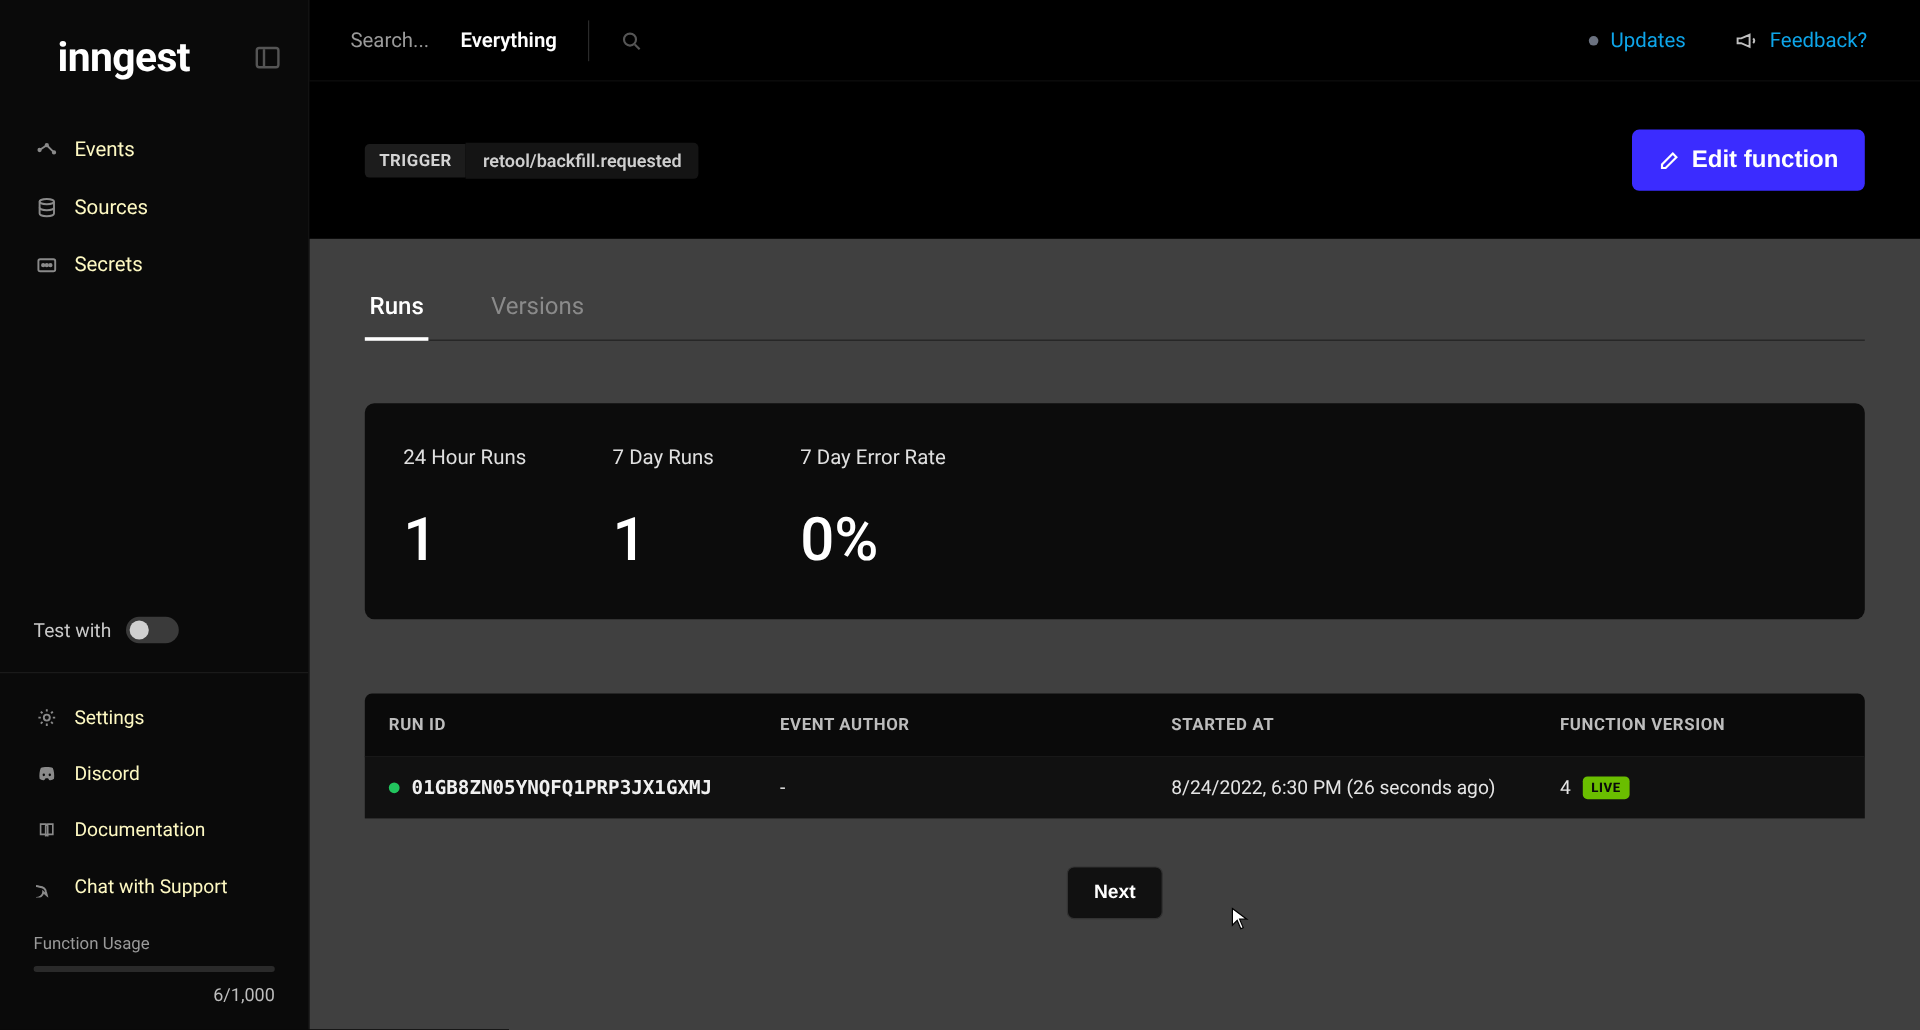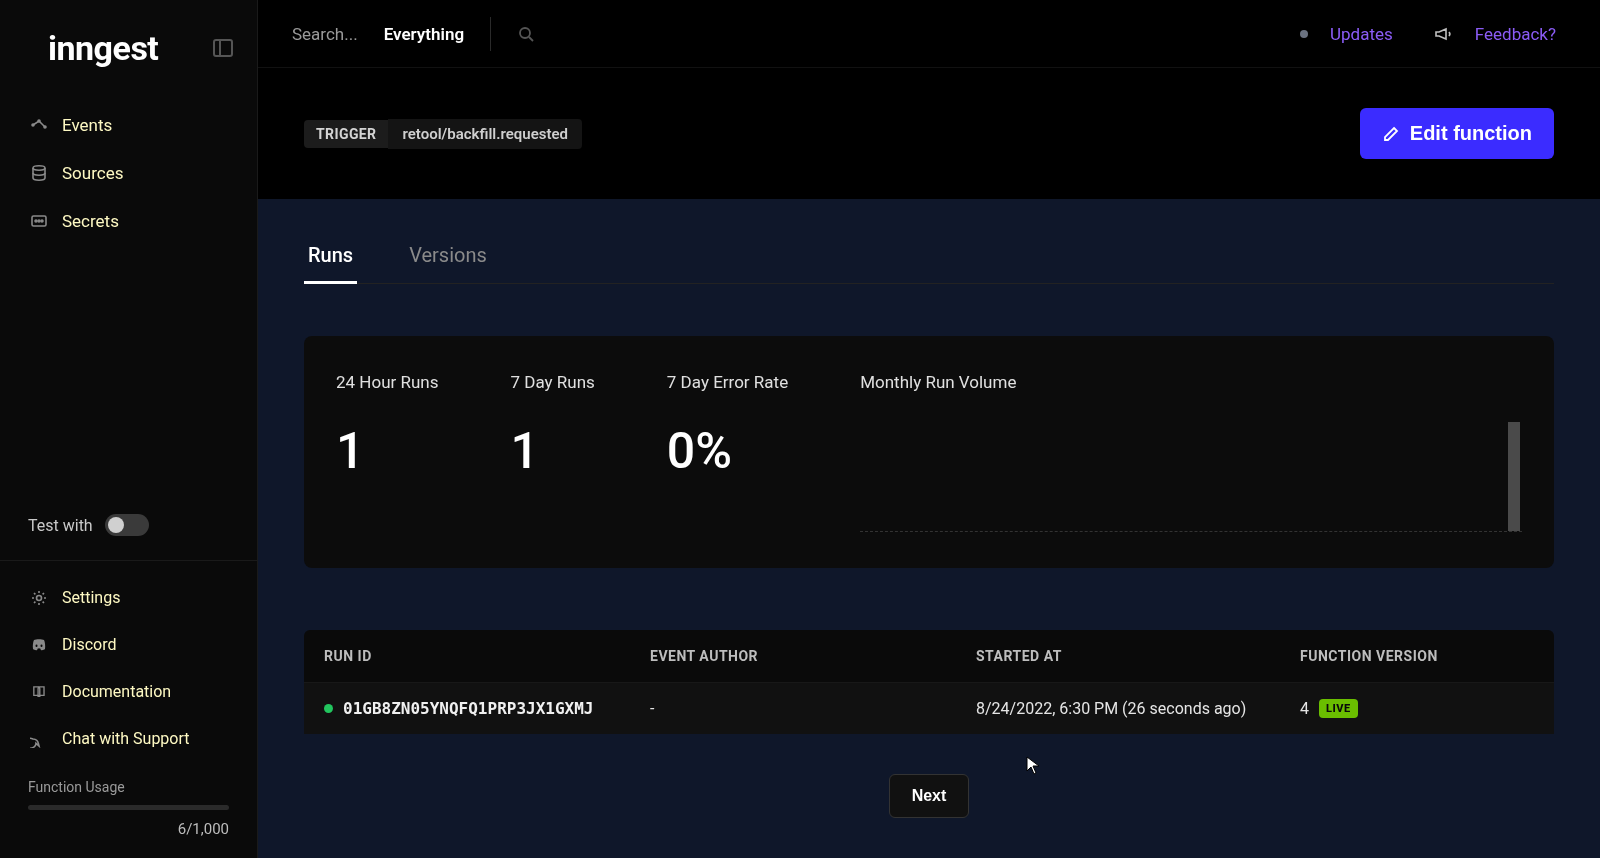--- a/index.html
+++ b/index.html
@@ -37,32 +37,32 @@
 
   
   .main { flex:1; height:100%; display:flex; flex-direction:column; background:#000; position:relative; }
 
   .topbar { height:68px; display:flex; align-items:center; padding:0 34px; gap:20px; border-bottom:1px solid #111; }
   .top-search { display:flex; align-items:center; gap:26px; color:#9a9a9a; font-size:17px; }
   .top-search .scope { color:#fff; font-weight:600; }
   .vsep { width:1px; height:34px; background:#2a2a2a; margin:0 6px; }
   .ws-search { color:#8a8a8a; font-size:17px; background:transparent; border:none; outline:none; width:360px; }
   .top-spacer { flex:1; }
-  .top-link { display:flex; align-items:center; gap:22px; color:#8b5cf6; font-size:17px; cursor:pointer; padding:0 10px; }
+  .top-link { display:flex; align-items:center; gap:10px; color:#0ea5e9; font-size:17px; cursor:pointer; padding:0 10px; }
   .dot { width:8px; height:8px; border-radius:50%; background:#6b7280; }
 
   .header { padding:40px 46px 40px 46px; display:flex; justify-content:space-between; align-items:center; background:#000; }
   .header-left { display:flex; flex-direction:column; gap:10px; }
   .trigger-row { display:flex; align-items:center; gap:0; }
   .trigger-badge { background:#1c1c1c; color:#d4d4d4; padding:6px 12px; font-size:14px; font-weight:700; border-radius:4px 0 0 4px; letter-spacing:0.4px;}
   .trigger-value { background:#141414; color:#cfcfcf; padding:6px 14px; font-size:15px; font-weight:600; border-radius:0 4px 4px 0; }
   .page-title { font-size:32px; font-weight:700; color:#fff; }
   .edit-btn { background:#3b2cff; color:#fff; border:none; border-radius:6px; padding:14px 22px; font-size:20px; font-weight:600; display:flex; align-items:center; gap:10px; cursor:pointer; }
 
-  .content { padding:0 46px 40px 46px; background:#0f172a; flex:1; overflow:auto; }
+  .content { padding:0 46px 40px 46px; background:#404040; flex:1; overflow:auto; }
 
   .tabs { display:flex; gap:48px; border-bottom:1px solid #222; margin-top:30px; }
   .tab { padding:14px 4px; font-size:20px; color:#8a8a8a; cursor:pointer; }
   .tab.active { color:#fff; border-bottom:3px solid #fff; margin-bottom:-1px; font-weight:500;}
 
   .stats-card { background:#0c0c0c; border-radius:8px; margin-top:52px; padding:36px 32px 36px 32px; display:flex; gap:0; align-items:stretch; }
   .stat { flex:0 0 auto; padding-right:72px; }
   .stat-label { font-size:17px; color:#e0e0e0; margin-bottom:30px; white-space:nowrap;}
   .stat-value { font-size:50px; font-weight:500; color:#fff; }
   .stat.volume { flex:1; padding-right:0; display:flex; flex-direction:column; }
@@ -242,26 +242,20 @@
         <div class="stat-value">1</div>
       </div>
       <div class="stat">
         <div class="stat-label">7 Day Runs</div>
         <div class="stat-value">1</div>
       </div>
       <div class="stat">
         <div class="stat-label">7 Day Error Rate</div>
         <div class="stat-value">0%</div>
       </div>
-      <div class="stat volume">
-        <div class="stat-label">Monthly Run Volume</div>
-        <div class="volume-chart">
-          <div class="volume-bar" style="height:100%;"></div>
-        </div>
-      </div>
     </div>
 
     <div class="table-wrap">
       <div class="thead">
         <div class="col-runid">RUN ID</div>
         <div class="col-author">EVENT AUTHOR</div>
         <div class="col-started">STARTED AT</div>
         <div class="col-version">FUNCTION VERSION</div>
       </div>
       <div class="trow">

